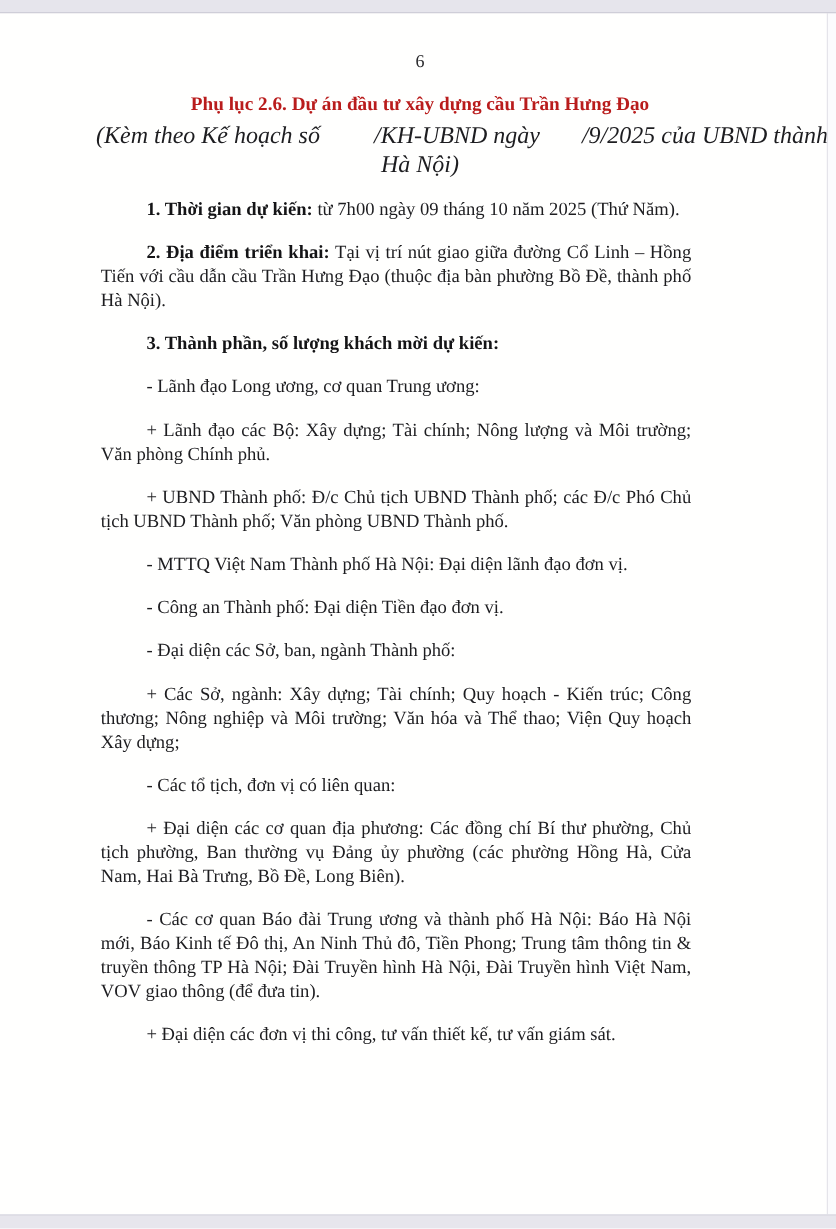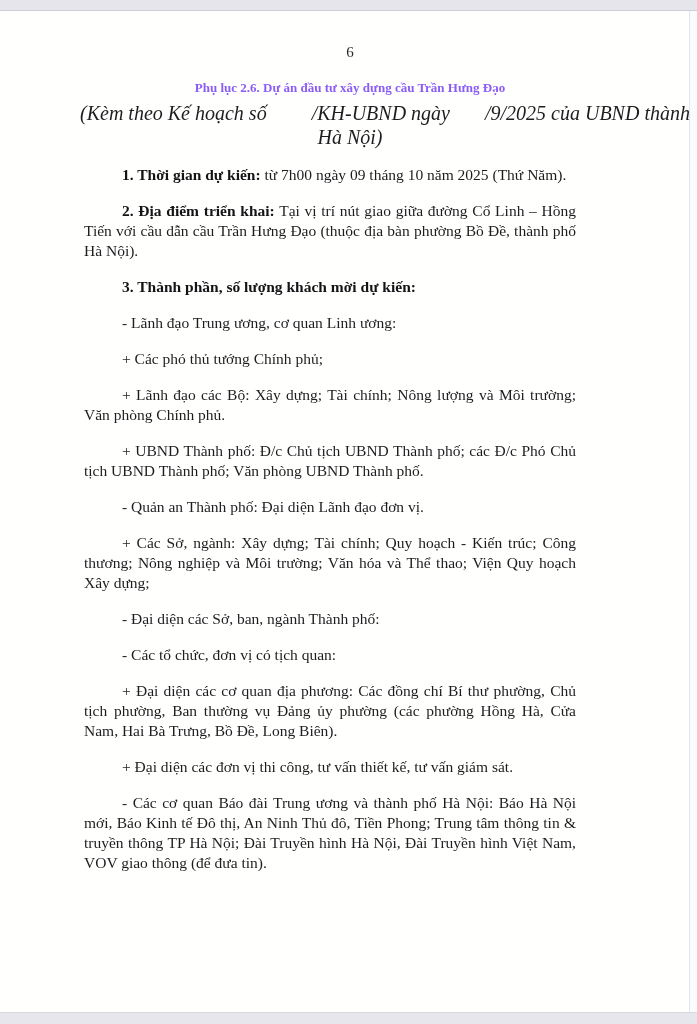--- a/index.html
+++ b/index.html
@@ -55,24 +55,24 @@
     text-align: center;
   }
   .page-number {
     margin-top: 32px;
     font-size: 15px;
     line-height: 18px;
     color: #2a2a2d;
   }
   .doc-title {
     margin: 16px 0 0 0;
-    font-size: 13px;
+    font-size: 16px;
     line-height: 21px;
     font-weight: 700;
-    color: #8b5cf6;
+    color: #b91c1c;
   }
   .doc-subtitle {
     margin-top: 3px;
     font-style: italic;
     font-size: 20px;
     line-height: 24px;
     color: #1d1d20;
   }
   .doc-subtitle .sub-line {
     white-space: nowrap;
@@ -108,29 +108,29 @@
         <div class="sub-line">(Kèm theo Kế hoạch số &nbsp;&nbsp;&nbsp;&nbsp;&nbsp;&nbsp;&nbsp; /KH-UBND ngày &nbsp;&nbsp;&nbsp;&nbsp;&nbsp; /9/2025 của UBND thành phố</div>
         <div class="sub-line">Hà Nội)</div>
       </div>
     </div>
 
     <div class="content" id="doc-body">
 
     <p class="para"><b>1. Thời gian dự kiến:</b><span> từ 7h00 ngày 09 tháng 10 năm 2025 (Thứ Năm).</span></p>
         <p class="para"><b>2. Địa điểm triển khai:</b><span> Tại vị trí nút giao giữa đường Cổ Linh – Hồng Tiến với cầu dẫn cầu Trần Hưng Đạo (thuộc địa bàn phường Bồ Đề, thành phố Hà Nội).</span></p>
         <p class="para"><b>3. Thành phần, số lượng khách mời dự kiến:</b><span></span></p>
-        <p class="para"><b></b><span>- Lãnh đạo Trung ương, cơ quan Linh ương:</span></p>
-        <p class="para"><b></b><span>+ Các phó thủ tướng Chính phủ;</span></p>
+        <p class="para"><b></b><span>- Lãnh đạo Long ương, cơ quan Trung ương:</span></p>
         <p class="para"><b></b><span>+ Lãnh đạo các Bộ: Xây dựng; Tài chính; Nông lượng và Môi trường; Văn phòng Chính phủ.</span></p>
         <p class="para"><b></b><span>+ UBND Thành phố: Đ/c Chủ tịch UBND Thành phố; các Đ/c Phó Chủ tịch UBND Thành phố; Văn phòng UBND Thành phố.</span></p>
-        <p class="para"><b></b><span>- Quản an Thành phố: Đại diện Lãnh đạo đơn vị.</span></p>
+        <p class="para"><b></b><span>- MTTQ Việt Nam Thành phố Hà Nội: Đại diện lãnh đạo đơn vị.</span></p>
+        <p class="para"><b></b><span>- Công an Thành phố: Đại diện Tiền đạo đơn vị.</span></p>
+        <p class="para"><b></b><span>- Đại diện các Sở, ban, ngành Thành phố:</span></p>
         <p class="para"><b></b><span>+ Các Sở, ngành: Xây dựng; Tài chính; Quy hoạch - Kiến trúc; Công thương; Nông nghiệp và Môi trường; Văn hóa và Thể thao; Viện Quy hoạch Xây dựng;</span></p>
-        <p class="para"><b></b><span>- Đại diện các Sở, ban, ngành Thành phố:</span></p>
-        <p class="para"><b></b><span>- Các tổ chức, đơn vị có tịch quan:</span></p>
+        <p class="para"><b></b><span>- Các tổ tịch, đơn vị có liên quan:</span></p>
         <p class="para"><b></b><span>+ Đại diện các cơ quan địa phương: Các đồng chí Bí thư phường, Chủ tịch phường, Ban thường vụ Đảng ủy phường (các phường Hồng Hà, Cửa Nam, Hai Bà Trưng, Bồ Đề, Long Biên).</span></p>
+        <p class="para"><b></b><span>- Các cơ quan Báo đài Trung ương và thành phố Hà Nội: Báo Hà Nội mới, Báo Kinh tế Đô thị, An Ninh Thủ đô, Tiền Phong; Trung tâm thông tin &amp; truyền thông TP Hà Nội; Đài Truyền hình Hà Nội, Đài Truyền hình Việt Nam, VOV giao thông (để đưa tin).</span></p>
         <p class="para"><b></b><span>+ Đại diện các đơn vị thi công, tư vấn thiết kế, tư vấn giám sát.</span></p>
-        <p class="para"><b></b><span>- Các cơ quan Báo đài Trung ương và thành phố Hà Nội: Báo Hà Nội mới, Báo Kinh tế Đô thị, An Ninh Thủ đô, Tiền Phong; Trung tâm thông tin &amp; truyền thông TP Hà Nội; Đài Truyền hình Hà Nội, Đài Truyền hình Việt Nam, VOV giao thông (để đưa tin).</span></p>
       </div>
   </div>
 
   <div class="edge-right"></div>
   <div class="band-bottom"></div>
 </div>
 
 </body></html>

